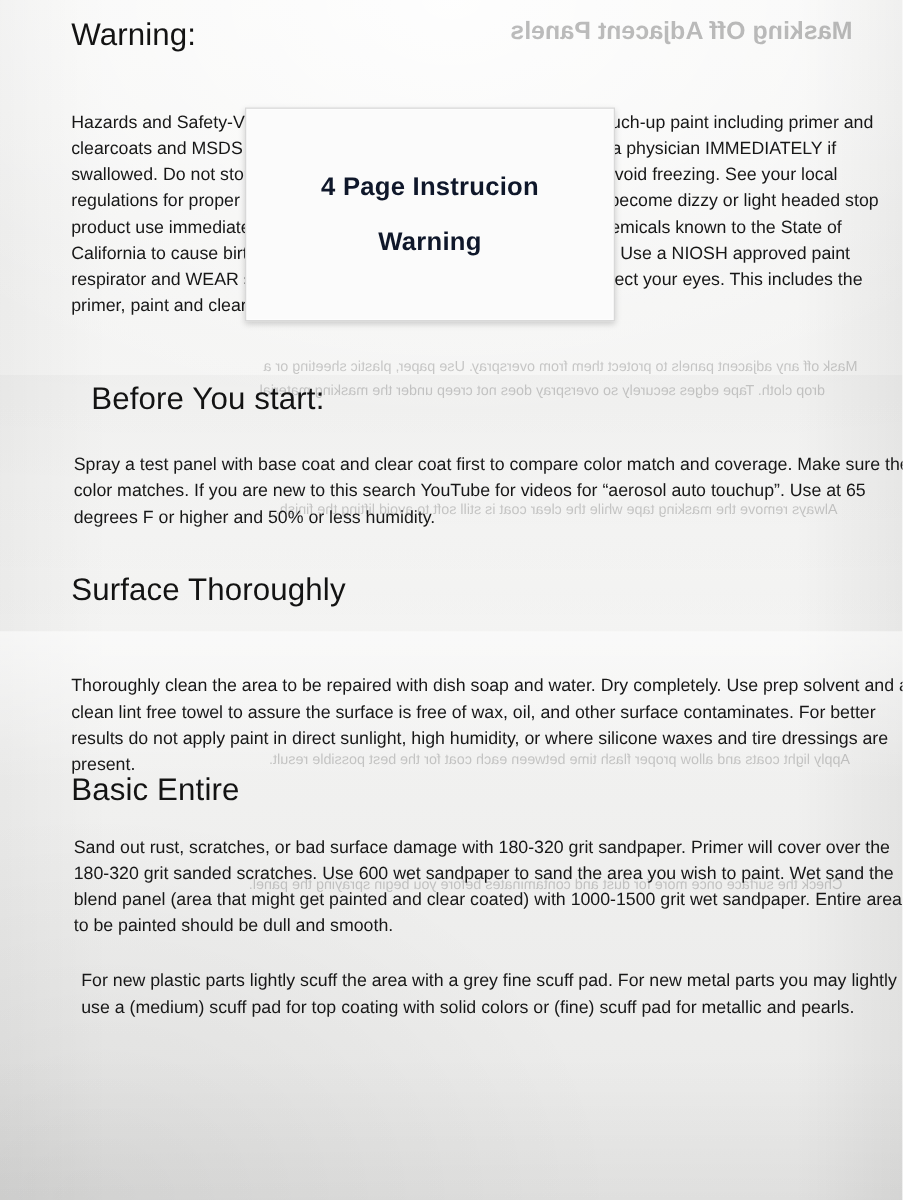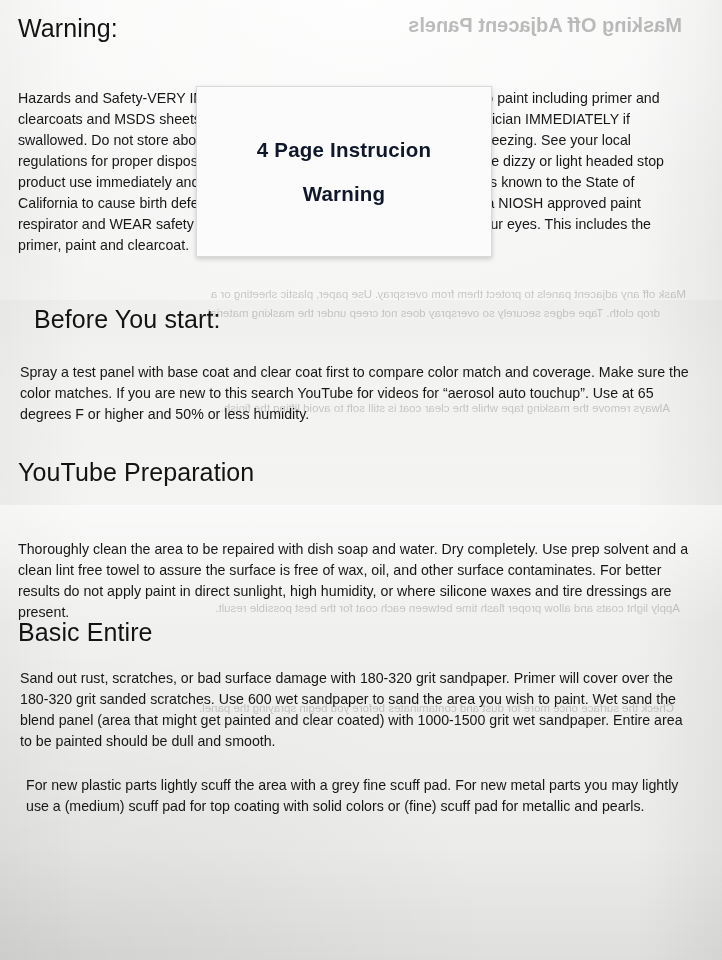--- a/index.html
+++ b/index.html
@@ -59,20 +59,21 @@
     font-size: 20px;
     font-weight: bold;
     color: rgba(55,55,55,0.33);
   }
   .bleed.small { font-size: 11.5px; line-height: 17px; }
 
   
   .content {
     position: absolute;
     inset: 0;
+    margin-left: 39px;
   }
   h1.heading {
     position: absolute;
     margin: 0;
     font-weight: normal;
     font-size: 25px;
     letter-spacing: 0.1px;
     color: #131313;
   }
   p.body {
@@ -125,21 +126,21 @@
   <div class="bleed small" style="left:34px; top:700px; width:640px;">Check the surface once more for dust and contaminates before you begin spraying the panel.</div>
 
   <div class="content">
 
     <h1 class="heading" style="left:18px; top:14px; width:400px;">Warning:</h1>
     <p class="body" style="left:18px; top:88px; width:676px;">Hazards and Safety-VERY IMPORTANT. Read all warnings on the touch-up paint including primer and clearcoats and MSDS sheets. Keep out of the reach of children. Call a physician IMMEDIATELY if swallowed. Do not store above 120F. DO NOT STORE IN CAR and avoid freezing. See your local regulations for proper disposal. Use with adequate ventilation. If you become dizzy or light headed stop product use immediately and call physician. This product contains chemicals known to the State of California to cause birth defects, cancer and other reproductive harm. Use a NIOSH approved paint respirator and WEAR safety goggles when using and spraying to protect your eyes. This includes the primer, paint and clearcoat.</p>
 
     <h1 class="heading" style="left:34px; top:305px; width:400px;">Before You start:</h1>
     <p class="body" style="left:20px; top:362px; width:670px;">Spray a test panel with base coat and clear coat first to compare color match and coverage. Make sure the color matches.  If you are new to this search YouTube for videos for “aerosol auto touchup”.  Use at 65 degrees F or higher and 50% or less humidity.</p>
 
-    <h1 class="heading" style="left:18px; top:458px; width:420px;">YouTube Preparation</h1>
+    <h1 class="heading" style="left:18px; top:458px; width:420px;">Surface Thoroughly</h1>
     <p class="body" style="left:18px; top:539px; width:676px;">Thoroughly clean the area to be repaired with dish soap and water.  Dry completely. Use prep solvent and a clean lint free towel to assure the surface is free of wax, oil, and other surface contaminates. For better results do not apply paint in direct sunlight, high humidity, or where silicone waxes and tire dressings are present.</p>
 
     <h1 class="heading" style="left:18px; top:618px; width:420px;">Basic Entire</h1>
     <p class="body" style="left:20px; top:668px; width:672px;">Sand out rust, scratches, or bad surface damage with 180-320 grit sandpaper. Primer will cover over the 180-320 grit sanded scratches. Use 600 wet sandpaper to sand the area you wish to paint. Wet sand the blend panel (area that might get painted and clear coated) with 1000-1500 grit wet sandpaper. Entire area to be painted should be dull and smooth.</p>
     <p class="body" style="left:26px; top:775px; width:664px;">For new plastic parts lightly scuff the area with a grey fine scuff pad. For new metal parts you may lightly use a (medium) scuff pad for top coating with solid colors or (fine) scuff pad for metallic and pearls.</p>
 
   </div>
 
   <div id="label-card">
     <div class="line">4 Page Instrucion</div>

